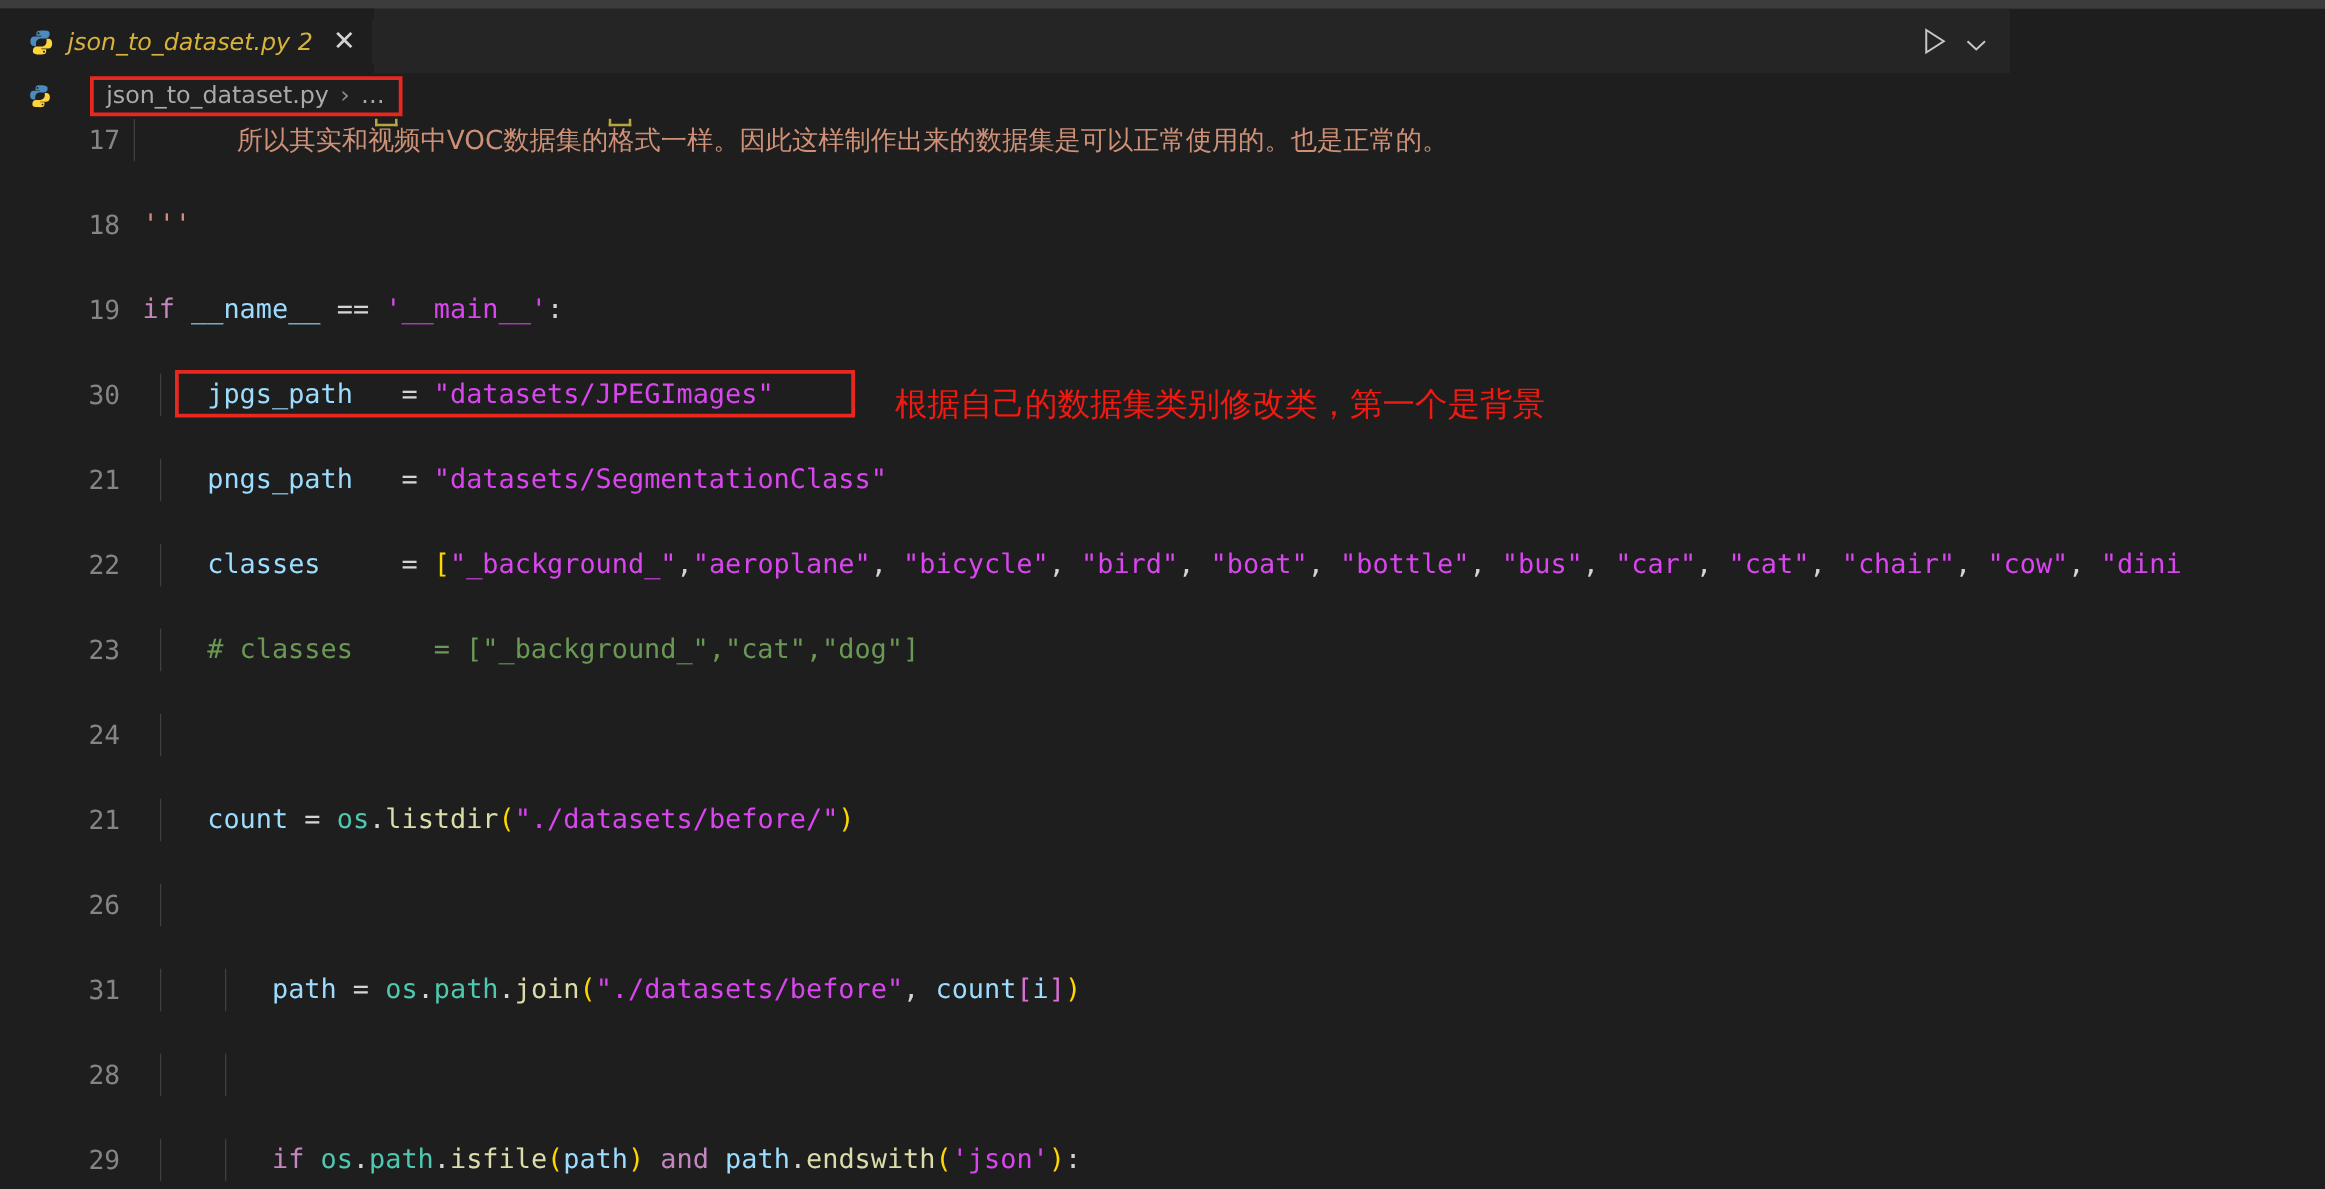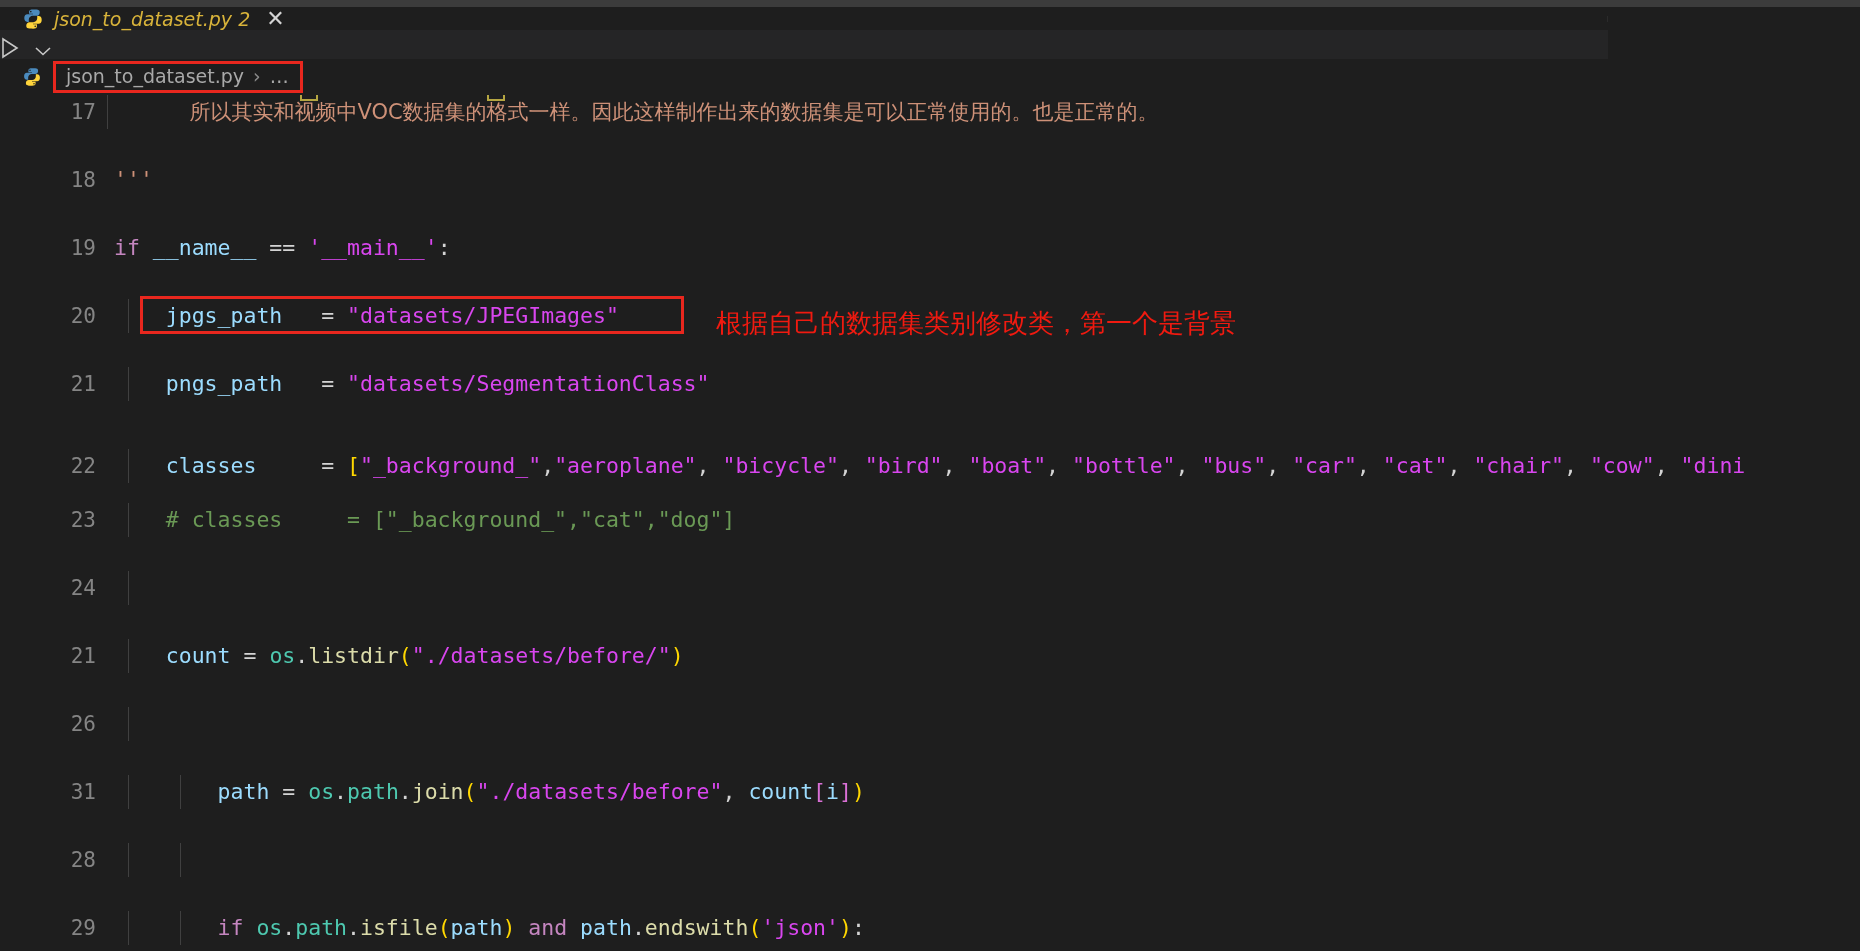--- a/index.html
+++ b/index.html
@@ -15,21 +15,21 @@
   
   .top-strip {
     position:absolute; top:0; left:0; width:1860px; height:7px;
     background:#3c3c3c;
   }
 
   
   .tabbar {
     position:absolute; top:7px; left:0; width:1608px; height:52px;
     background:#252526;
-    display:flex; align-items:stretch;flex-direction:column;
+    display:flex; align-items:stretch;
   }
   .tab {
     display:flex; align-items:center; gap:10px;
     padding:0 14px 0 22px;
     background:#1e1e1e;
     border-top:1px solid #1e1e1e;
     min-width:262px;
     position:relative;
   }
   .tab::after {
@@ -52,21 +52,21 @@
     display:flex; align-items:center; gap:14px; padding-right:18px;
   }
   .run-icon { width:20px; height:22px; }
   .chev-icon { width:18px; height:12px; }
 
   
   .breadcrumb {
     position:absolute; top:59px; left:0; width:1860px; height:36px;
     background:#1e1e1e;
     display:flex; align-items:center;
-    padding-left:22px; gap:7px;
+    padding-left:22px; gap:26px;
   }
   .bc-icon { width:20px; height:20px; flex:0 0 20px; }
   .bc-box {
     display:flex; align-items:center; gap:9px;
     border:3px solid #e8271e;
     padding:1px 10px 3px 10px;
     margin-left:4px;
   }
   .bc-text {
     font-family:"DejaVu Sans", sans-serif;
@@ -205,32 +205,32 @@
     <span class="ln">18</span>
     <span class="code doc">'''</span>
   </div>
 
   <div class="code-line" style="top:68px;">
     <span class="ln">19</span>
     <span class="code"><span class="kw">if</span> <span class="var">__name__</span> <span class="op">==</span> <span class="str">'__main__'</span><span class="op">:</span></span>
   </div>
 
   <div class="code-line" style="top:102px;">
-    <span class="ln">20</span>
+    <span class="ln">30</span>
     <span class="ig" style="left:128px;"></span>
     <span class="code">    <span class="var">jpgs_path</span>   <span class="op">=</span> <span class="str">"datasets/JPEGImages"</span></span>
   </div>
 
   <div class="code-line" style="top:136px;">
     <span class="ln">21</span>
     <span class="ig" style="left:128px;"></span>
     <span class="code">    <span class="var">pngs_path</span>   <span class="op">=</span> <span class="str">"datasets/SegmentationClass"</span></span>
   </div>
 
-  <div class="code-line" style="top:184px;">
+  <div class="code-line" style="top:170px;">
     <span class="ln">22</span>
     <span class="ig" style="left:128px;"></span>
     <span class="code">    <span class="var">classes</span>     <span class="op">=</span> <span class="brk1">[</span><span class="str">"_background_"</span><span class="op">,</span><span class="str">"aeroplane"</span><span class="op">,</span> <span class="str">"bicycle"</span><span class="op">,</span> <span class="str">"bird"</span><span class="op">,</span> <span class="str">"boat"</span><span class="op">,</span> <span class="str">"bottle"</span><span class="op">,</span> <span class="str">"bus"</span><span class="op">,</span> <span class="str">"car"</span><span class="op">,</span> <span class="str">"cat"</span><span class="op">,</span> <span class="str">"chair"</span><span class="op">,</span> <span class="str">"cow"</span><span class="op">,</span> <span class="str">"dini</span></span>
   </div>
 
   <div class="code-line" style="top:204px;">
     <span class="ln">23</span>
     <span class="ig" style="left:128px;"></span>
     <span class="code cmt">    # classes     = ["_background_","cat","dog"]</span>
   </div>

